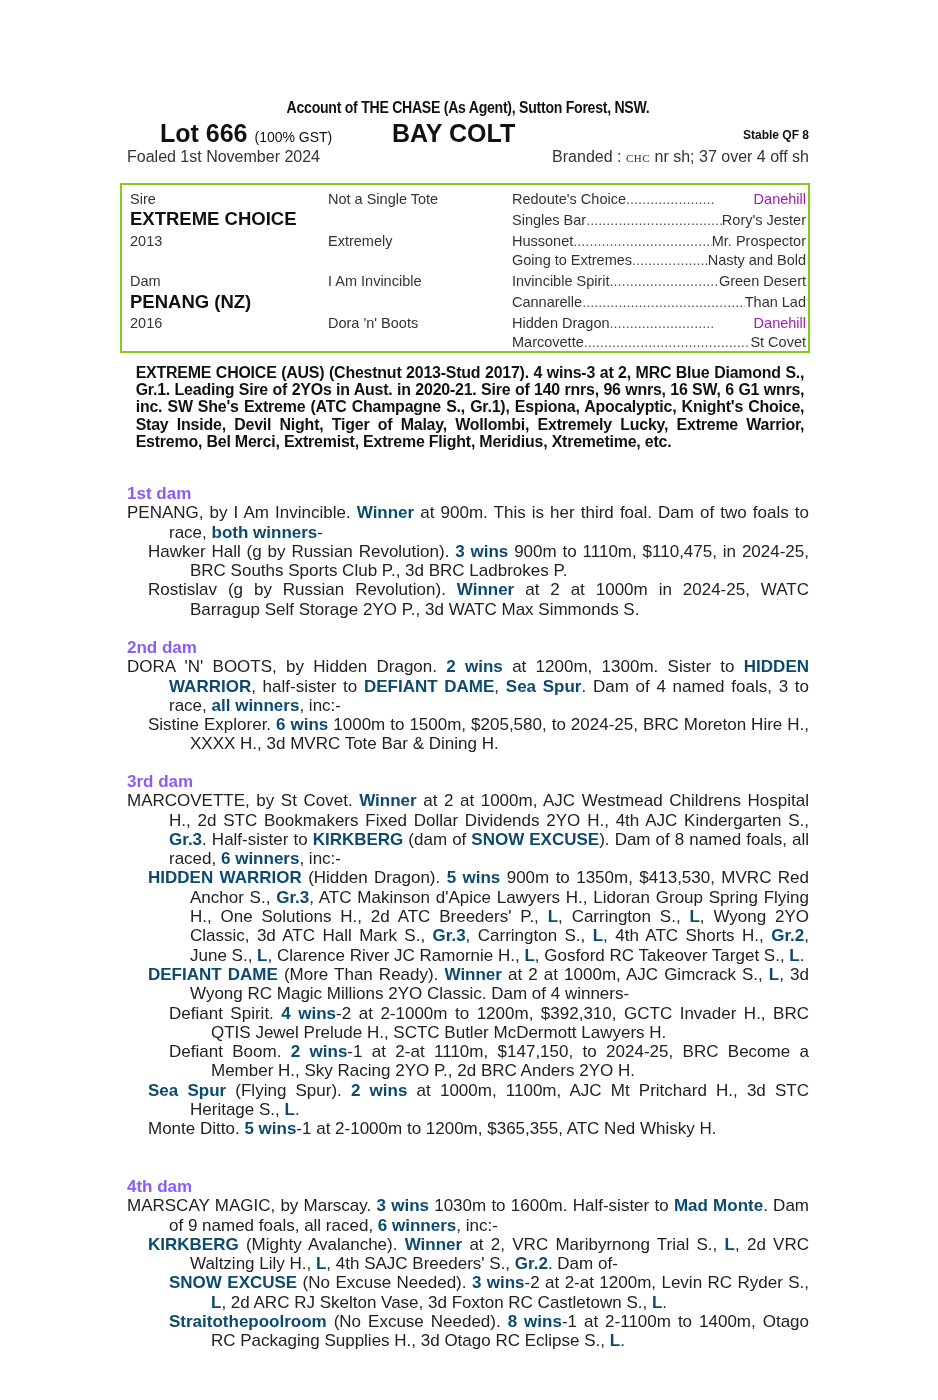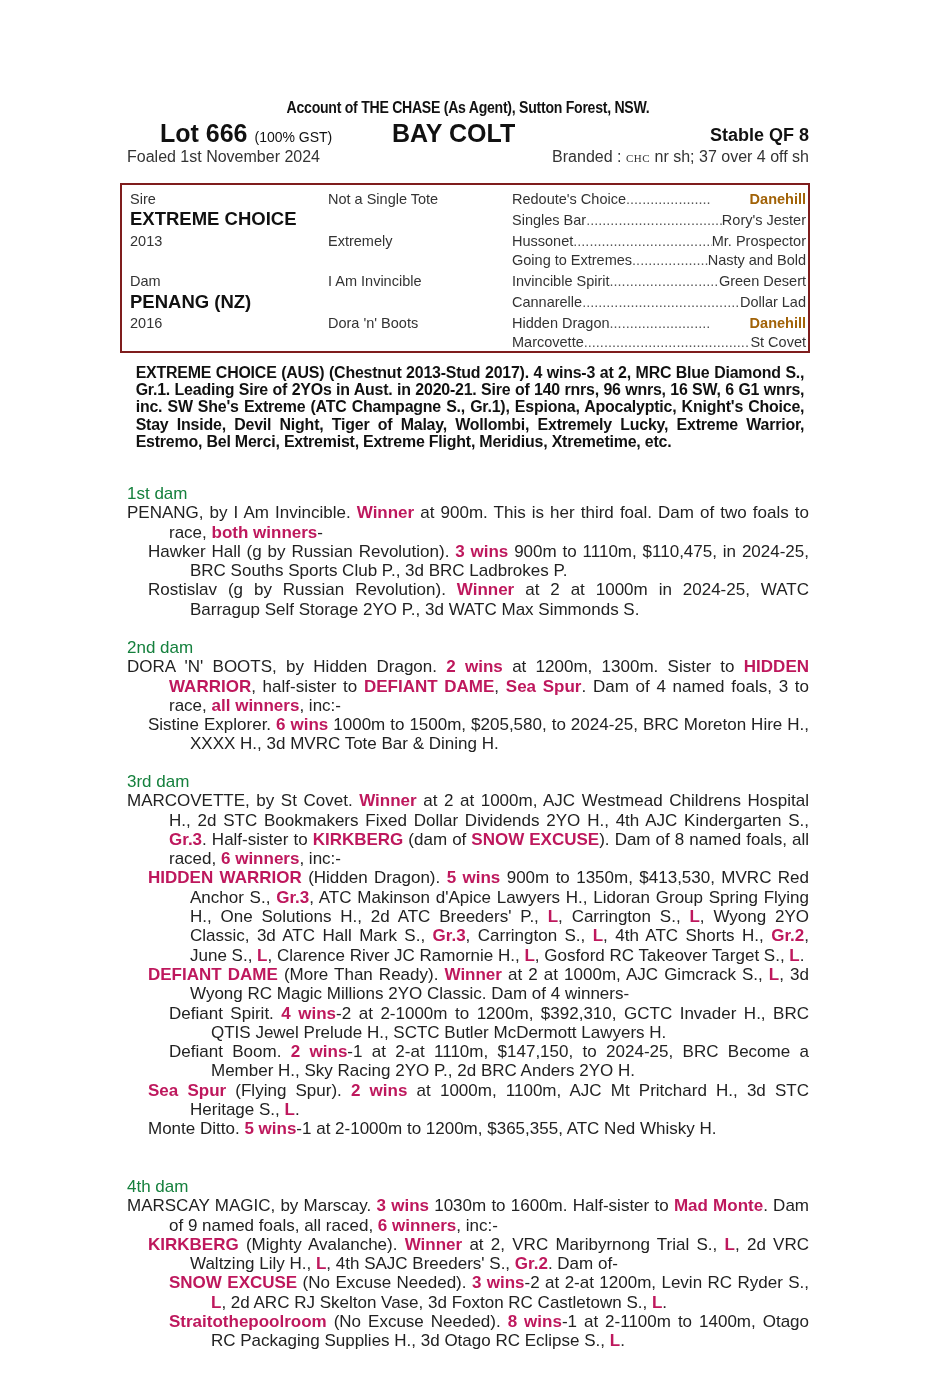--- a/index.html
+++ b/index.html
@@ -3,42 +3,42 @@
 <meta charset="utf-8">
 <style>
   html, body { margin:0; padding:0; background:#ffffff; }
   body { width:938px; height:1400px; position:relative; color:#111; font-family:"Liberation Sans", sans-serif; overflow:hidden; }
   .page { position:absolute; left:127px; top:98px; width:682px; }
   .account { text-align:center; font-family:"Liberation Sans", sans-serif; font-weight:bold; font-size:16px; letter-spacing:-0.3px; transform:scaleX(0.88); transform-origin:center; height:20px; line-height:20px; }
   .lotrow { position:relative; height:30px; }
   .lot { position:absolute; left:0; top:0; font-weight:900; font-size:25px; line-height:30px;margin-left:33px; }
   .lot .gst { font-weight:normal; font-size:14px; }
   .colt { position:absolute; left:265px; top:0; font-weight:900; font-size:25px; line-height:30px; }
-  .stable { position:absolute; right:0; top:2px; font-weight:900; font-size:18px; line-height:30px; }
+  .stable { position:absolute; right:0; top:2px; font-weight:900; font-size:12px; line-height:30px; }
   .foalrow { position:relative; height:22px; font-size:16px; color:#333; }
   .foaled { position:absolute; left:0; top:0; }
   .branded { position:absolute; right:0; top:0;text-align:right; }
   .brand-mark { font-family:"Liberation Serif", serif; font-size:11px; letter-spacing:0.5px; }
-  .pedigree { position:absolute; left:120px; top:183px; width:690px; height:170px; border:2px solid #7f1d1d; box-sizing:border-box; }
+  .pedigree { position:absolute; left:120px; top:183px; width:690px; height:170px; border:2px solid #84cc16; box-sizing:border-box; }
   .pedigree .cell { position:absolute; font-size:14.5px; line-height:20px; color:#333; white-space:nowrap; }
   .pedigree .big { font-weight:900; font-size:18px; color:#111; }
   .g3 { left:390px; width:294px; display:flex;align-items:flex-end; }
   .g3 .name { flex:0 0 auto; }
   .g3 .dots { flex:1 1 auto; overflow:hidden; white-space:nowrap; color:#555; }
   .g3 .dots::after { content:"....................................................................................................."; }
   .g3 .sire { flex:0 0 auto; }
-  .g3 .sire.bold { font-weight:700; color:#a16207;padding-left:40px; }
+  .g3 .sire.bold { font-weight:400; color:#a21caf;padding-left:40px; }
   .sirenote { position:absolute; left:134px; top:364px; width:672px; font-weight:900; font-size:16px; line-height:17.2px; text-align:justify; letter-spacing:-0.2px; font-family:"Liberation Sans", sans-serif; transform:scaleX(0.995); }
   .body { position:absolute; left:127px; width:682px; font-size:17px; line-height:19.3px; color:#222; }
-  .heading { font-weight:400; font-size:17px; color:#15803d; margin:0; }
+  .heading { font-weight:700; font-size:17px; color:#8b5cf6; margin:0; }
   .p { text-align:justify; margin:0; }
   .l0 { padding-left:42px; text-indent:-42px; }
   .l1 { padding-left:63px; text-indent:-42px; }
   .l2 { padding-left:84px; text-indent:-42px; }
-  b { font-weight:900; color:#be185d; }
+  b { font-weight:900; color:#0c4a6e; }
 </style>
 </head>
 <body>
 
 <div class="page">
   <div class="account">Account of THE CHASE (As Agent), Sutton Forest, NSW.</div>
   <div class="lotrow">
     <div class="lot"><span>Lot 666</span> <span class="gst">(100% GST)</span></div>
     <div class="colt">BAY COLT</div>
     <div class="stable">Stable QF 8</div>
@@ -83,21 +83,21 @@
       <span class="sire">Nasty and Bold</span>
     </div>
   <div class="cell g3" style="top:86px">
       <span class="name">Invincible Spirit </span>
       <span class="dots"></span>
       <span class="sire">Green Desert</span>
     </div>
   <div class="cell g3" style="top:107px">
       <span class="name">Cannarelle</span>
       <span class="dots"></span>
-      <span class="sire">Dollar Lad</span>
+      <span class="sire">Than Lad</span>
     </div>
   <div class="cell g3" style="top:128px">
       <span class="name">Hidden Dragon</span>
       <span class="dots"></span>
       <span class="sire bold">Danehill</span>
     </div>
   <div class="cell g3" style="top:147px">
       <span class="name">Marcovette</span>
       <span class="dots"></span>
       <span class="sire">St Covet</span>

